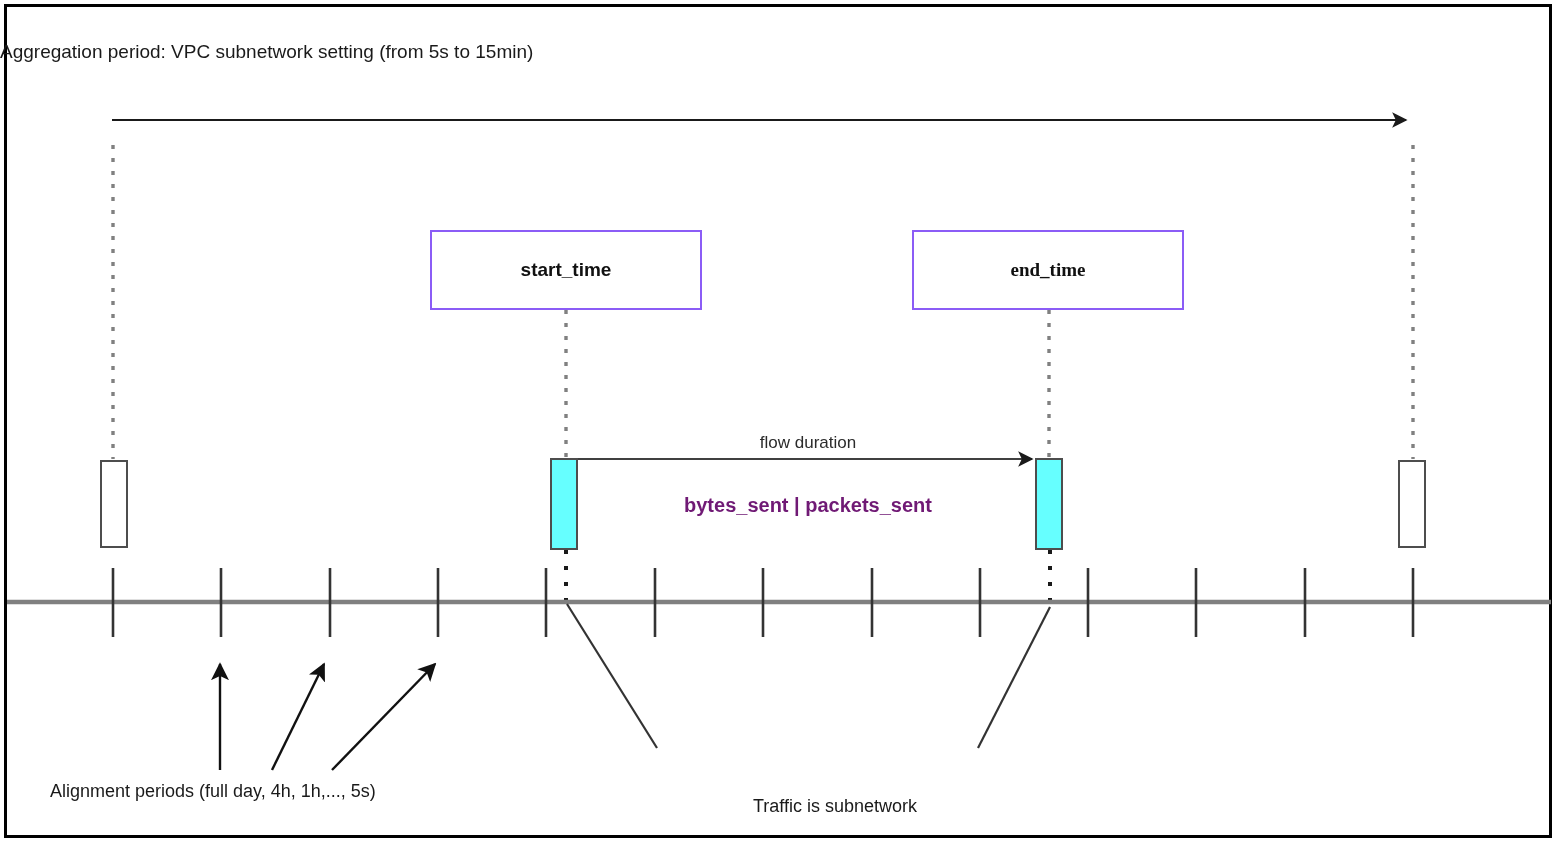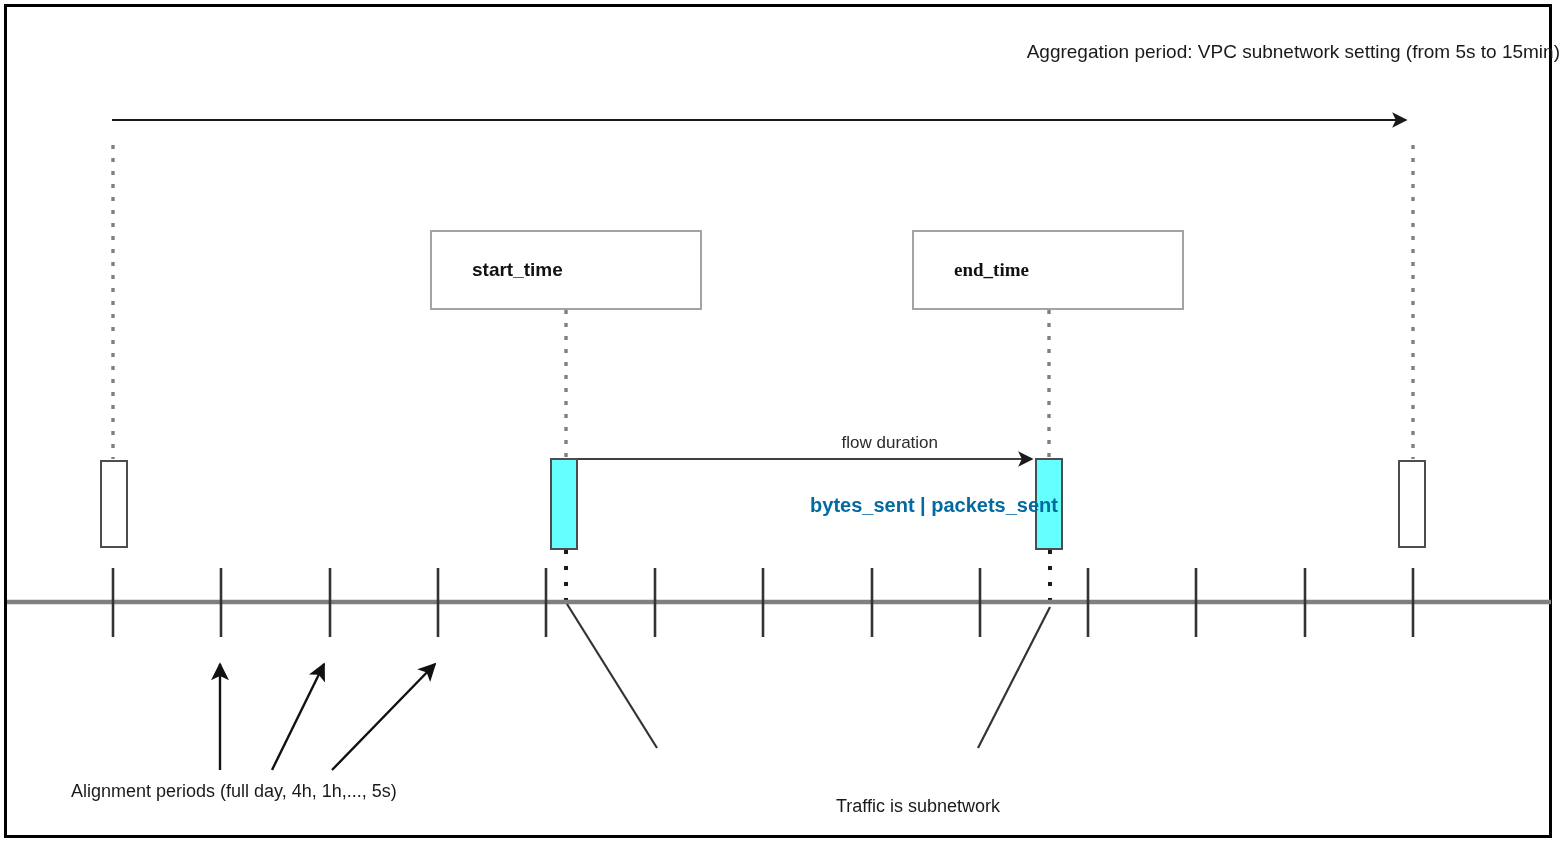--- a/index.html
+++ b/index.html
@@ -36,57 +36,57 @@
     pointer-events: none;
   }
   .lbl {
     position: absolute;
     color: #1a1a1a;
     white-space: pre;
     line-height: 1.25;
   }
   .title-lbl {
     font-size: 19px;
-    text-align: right;
+    text-align: left;
     width: 100%;
     left: 0;
     top: 40px;
   }
   .box-node {
     position: absolute;
     box-sizing: border-box;
-    border: 2px solid #a3a3a3;
+    border: 2px solid #8b5cf6;
     background: #ffffff;
     display: flex;
     align-items: center;
+    justify-content: center;
     font-size: 19px;
     font-weight: bold;
     color: #111111;
-    padding-left: 40px;
   }
   .endpoint-bar {
     position: absolute;
     box-sizing: border-box;
     border: 2px solid #4d4d4d;
   }
   .caption {
     font-size: 18px;
     color: #1a1a1a;
   }
   .caption-center {
-    text-align: right;
+    text-align: center;
   }
   .flow-lbl {
     font-size: 17px;
     color: #2b2b2b;
   }
   .metric-lbl {
     font-size: 20px;
     font-weight: bold;
-    color: #0369a1;
+    color: #701a75;
   }
 </style>
 </head>
 <body>
 
 <div id="canvas">
 
   <div id="frame-border"></div>
 
   <div class="lbl title-lbl">Aggregation period: VPC subnetwork setting (from 5s to 15min)</div>
@@ -164,21 +164,21 @@
   <div class="endpoint-bar" style="left:1398px; top:460px; width:28px; height:88px; background:#ffffff;"></div>
 
   <div class="endpoint-bar" style="left:550px; top:458px; width:28px; height:92px; background:#66ffff;"></div>
 
   <div class="endpoint-bar" style="left:1035px; top:458px; width:28px; height:92px; background:#66ffff;"></div>
 
   <div class="lbl flow-lbl caption-center" style="left:678px; top:432px; width:260px;">flow duration</div>
 
   <div class="lbl metric-lbl caption-center" style="left:558px; top:493px; width:500px;">bytes_sent | packets_sent</div>
 
-  <div class="lbl caption" style="left:50px; top:780px;margin-left:21px;">Alignment periods (full day, 4h, 1h,..., 5s)</div>
+  <div class="lbl caption" style="left:50px; top:780px;">Alignment periods (full day, 4h, 1h,..., 5s)</div>
 
   <div class="lbl caption caption-center" style="left:670px; top:750px; width:330px;">
     <div>Traffic is subnetwork</div>
     
     
   </div>
 
 </div>
 
 </body></html>

